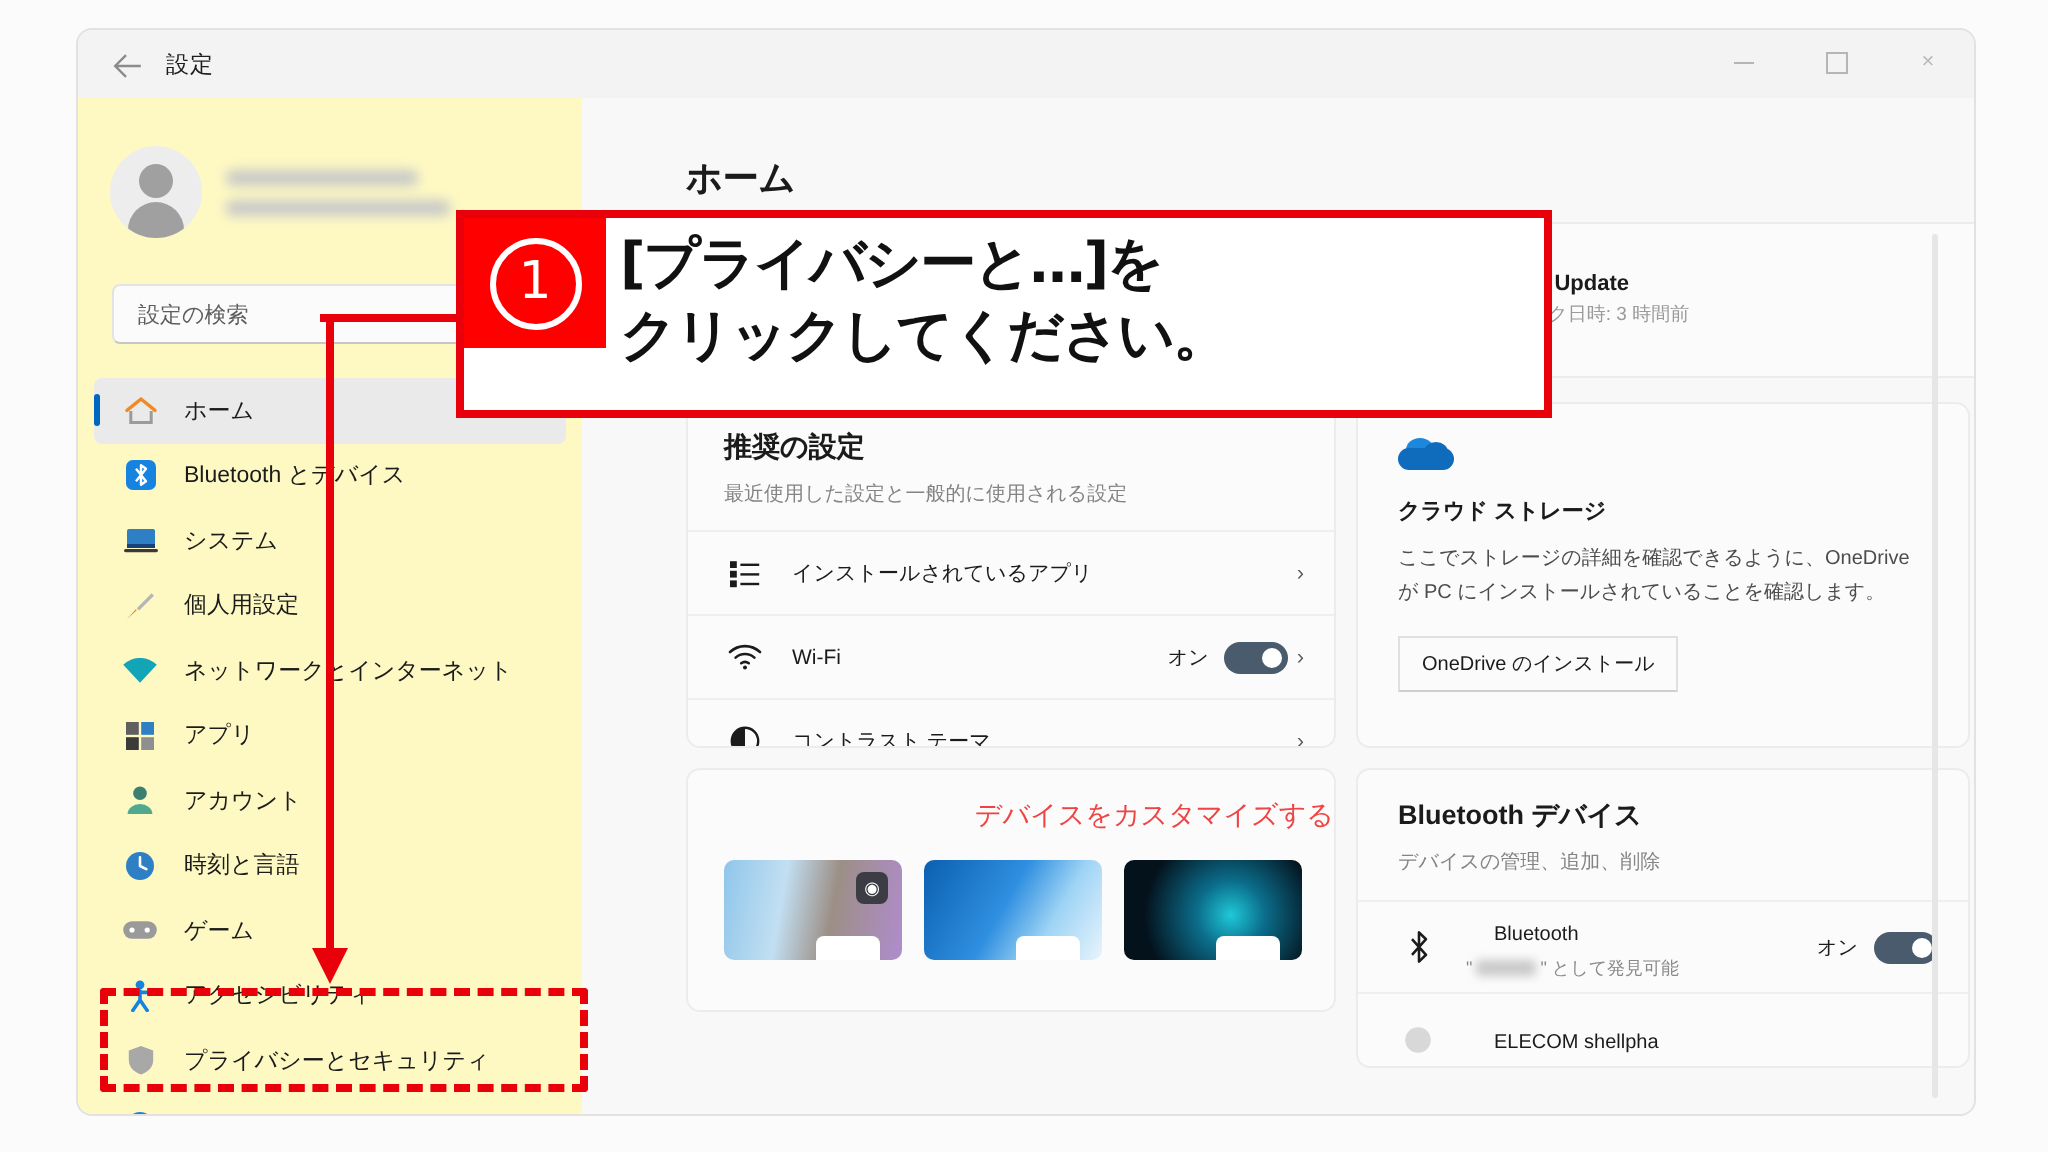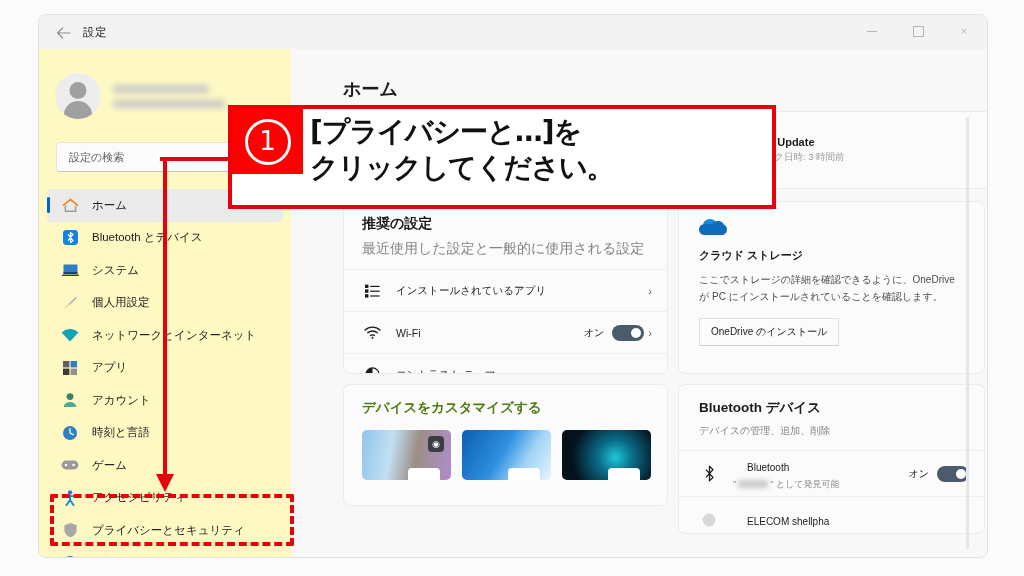--- a/index.html
+++ b/index.html
@@ -107,39 +107,39 @@
   .topslot{flex:1;display:flex;align-items:center;gap:10px;padding-left:20px;}
   .tsicon{width:22px;height:22px;flex:none;}
   .tstext .t1{font-size:11px;font-weight:bold;color:#1b1b1b;margin-bottom:3px;}
   .tstext .t2{font-size:9.5px;color:#9a9a9a;}
   .blurtxt{filter:blur(2.6px);}
 
   
   .reccard{left:0;top:90px;width:323px;height:171px;}
   .rec-head{padding:13px 18px 11px 18px;}
   .rec-h1{font-size:14px;font-weight:bold;color:#1b1b1b;}
-  .rec-h2{font-size:14px;color:#848484;margin-top:7px;}
+  .rec-h2{font-size:10px;color:#848484;margin-top:7px;}
   .recrow{
     display:flex;align-items:center;height:41px;border-top:1px solid #efefef;
     padding:0 15px 0 18px;
   }
   .recicon{width:20px;flex:none;display:flex;justify-content:center;color:#1b1b1b;}
   .recname{flex:1;font-size:10.5px;color:#1b1b1b;margin-left:14px;}
   .recstate{font-size:10px;color:#1b1b1b;margin-right:8px;}
   .chev{color:#5b5b5b;font-size:11px;margin-left:4px;}
 
   
   .toggle{
     width:32px;height:16px;border-radius:9px;background:#4a5b6e;position:relative;flex:none;
   }
   .toggle .knob{position:absolute;right:3px;top:3px;width:10px;height:10px;border-radius:50%;background:#fff;}
 
   
   .devcard{left:0;top:273px;width:323px;height:120px;}
-  .dev-h1{font-size:13.5px;font-weight:bold;color:#4d7c0f;padding:14px 0 0 18px;}
+  .dev-h1{font-size:13.5px;font-weight:normal;color:#ef4444;padding:14px 0 0 18px;text-align:right;}
   .thumbs{display:flex;gap:11px;padding:13px 0 0 18px;}
   .thumb{width:89px;height:50px;border-radius:5px;overflow:hidden;position:relative;flex:none;}
   .th1{background:linear-gradient(100deg,#8fc6ea 0%,#c2dff2 33%,#9c8f86 60%,#b08ccd 100%);}
   .th2{background:linear-gradient(120deg,#0b5fb0 0%,#2f8fe0 45%,#9fd4f5 70%,#e8f4fd 100%);}
   .th3{background:radial-gradient(circle at 60% 55%,#1fc8d8 0%,#0b6e8c 28%,#04121c 72%);}
   .thumb .tab{position:absolute;right:11px;bottom:0;width:32px;height:12px;background:#fff;border-radius:4px 4px 0 0;}
   .th1 .badge{position:absolute;right:7px;top:6px;width:16px;height:16px;border-radius:4px;
     background:#3c3c44;display:flex;align-items:center;justify-content:center;color:#fff;font-size:9px;}
 
   

